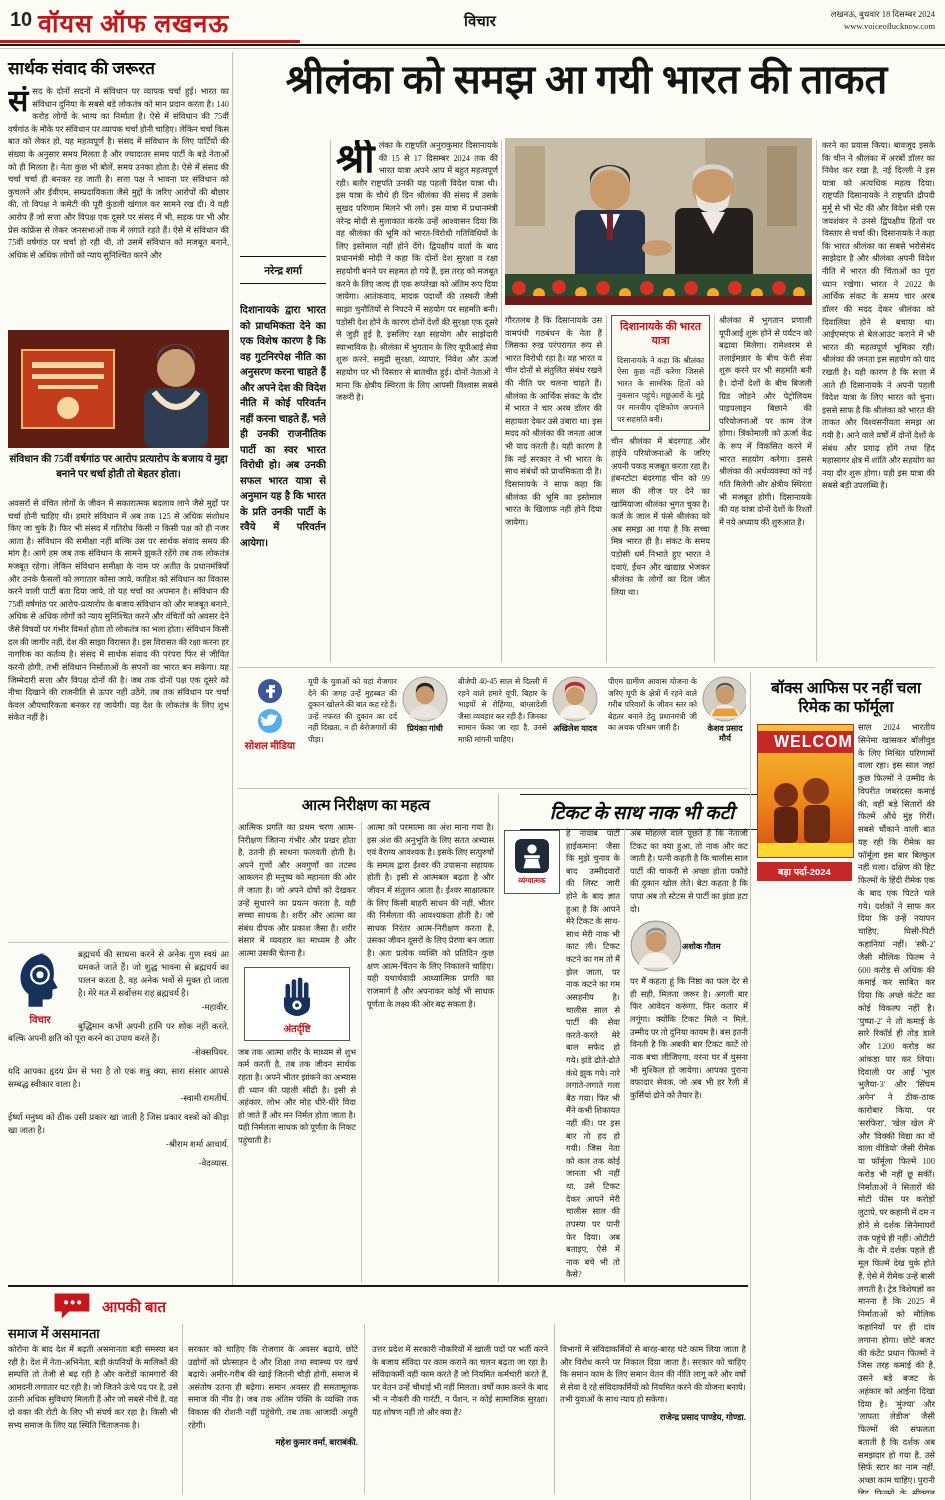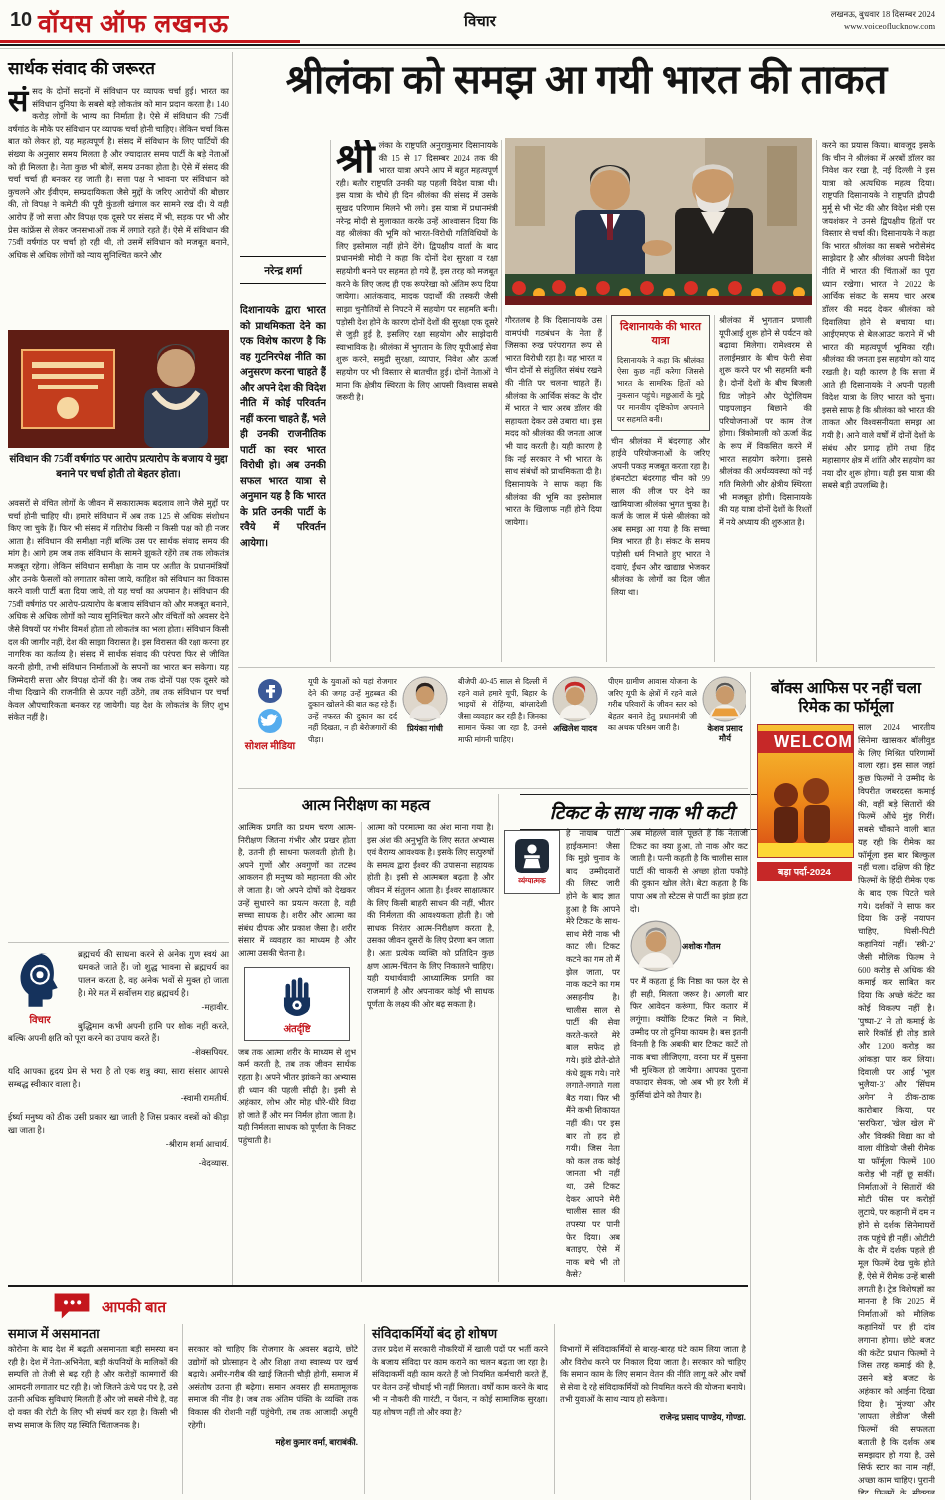--- a/index.html
+++ b/index.html
@@ -318,21 +318,20 @@
 
   <div class="abs letters-title" style="left:8px;top:1324px;width:350px;">समाज में असमानता</div>
   <div class="abs body-text" style="left:8px;top:1344px;width:170px;height:150px;">कोरोना के बाद देश में बढ़ती असमानता बड़ी समस्या बन रही है। देश में नेता-अभिनेता, बड़ी कंपनियों के मालिकों की सम्पत्ति तो तेजी से बढ़ रही है और करोड़ों कामगारों की आमदनी लगातार घट रही है। जो जितने ऊंचे पद पर है, उसे उतनी अधिक सुविधाएं मिलती हैं और जो सबसे नीचे है, वह दो वक्त की रोटी के लिए भी संघर्ष कर रहा है। किसी भी सभ्य समाज के लिए यह स्थिति चिंताजनक है।</div>
   <div class="hairv" style="left:182px;top:1324px;height:170px;"></div>
   <div class="abs" style="left:188px;top:1344px;width:170px;height:150px;overflow:hidden;">
     <div class="body-text">सरकार को चाहिए कि रोजगार के अवसर बढ़ाये, छोटे उद्योगों को प्रोत्साहन दे और शिक्षा तथा स्वास्थ्य पर खर्च बढ़ाये। अमीर-गरीब की खाई जितनी चौड़ी होगी, समाज में असंतोष उतना ही बढ़ेगा। समान अवसर ही समतामूलक समाज की नींव है। जब तक अंतिम पंक्ति के व्यक्ति तक विकास की रोशनी नहीं पहुंचेगी, तब तक आजादी अधूरी रहेगी।</div>
     <div class="sign">महेश कुमार वर्मा, बाराबंकी.</div>
   </div>
   <div class="hairv" style="left:364px;top:1324px;height:170px;"></div>
 
-  <div class="abs letters-title" style="left:372px;top:1324px;width:370px;">संविदाकर्मियों बंद हो शोषण</div>
   <div class="abs body-text" style="left:372px;top:1344px;width:176px;height:150px;">उत्तर प्रदेश में सरकारी नौकरियों में खाली पदों पर भर्ती करने के बजाय संविदा पर काम कराने का चलन बढ़ता जा रहा है। संविदाकर्मी वही काम करते हैं जो नियमित कर्मचारी करते हैं, पर वेतन उन्हें चौथाई भी नहीं मिलता। वर्षों काम करने के बाद भी न नौकरी की गारंटी, न पेंशन, न कोई सामाजिक सुरक्षा। यह शोषण नहीं तो और क्या है?</div>
   <div class="hairv" style="left:554px;top:1324px;height:170px;"></div>
   <div class="abs" style="left:560px;top:1344px;width:186px;height:150px;overflow:hidden;">
     <div class="body-text">विभागों में संविदाकर्मियों से बारह-बारह घंटे काम लिया जाता है और विरोध करने पर निकाल दिया जाता है। सरकार को चाहिए कि समान काम के लिए समान वेतन की नीति लागू करे और वर्षों से सेवा दे रहे संविदाकर्मियों को नियमित करने की योजना बनाये। तभी युवाओं के साथ न्याय हो सकेगा।</div>
     <div class="sign">राजेन्द्र प्रसाद पाण्डेय, गोण्डा.</div>
   </div>
 
 </div>
 
 </body></html>

